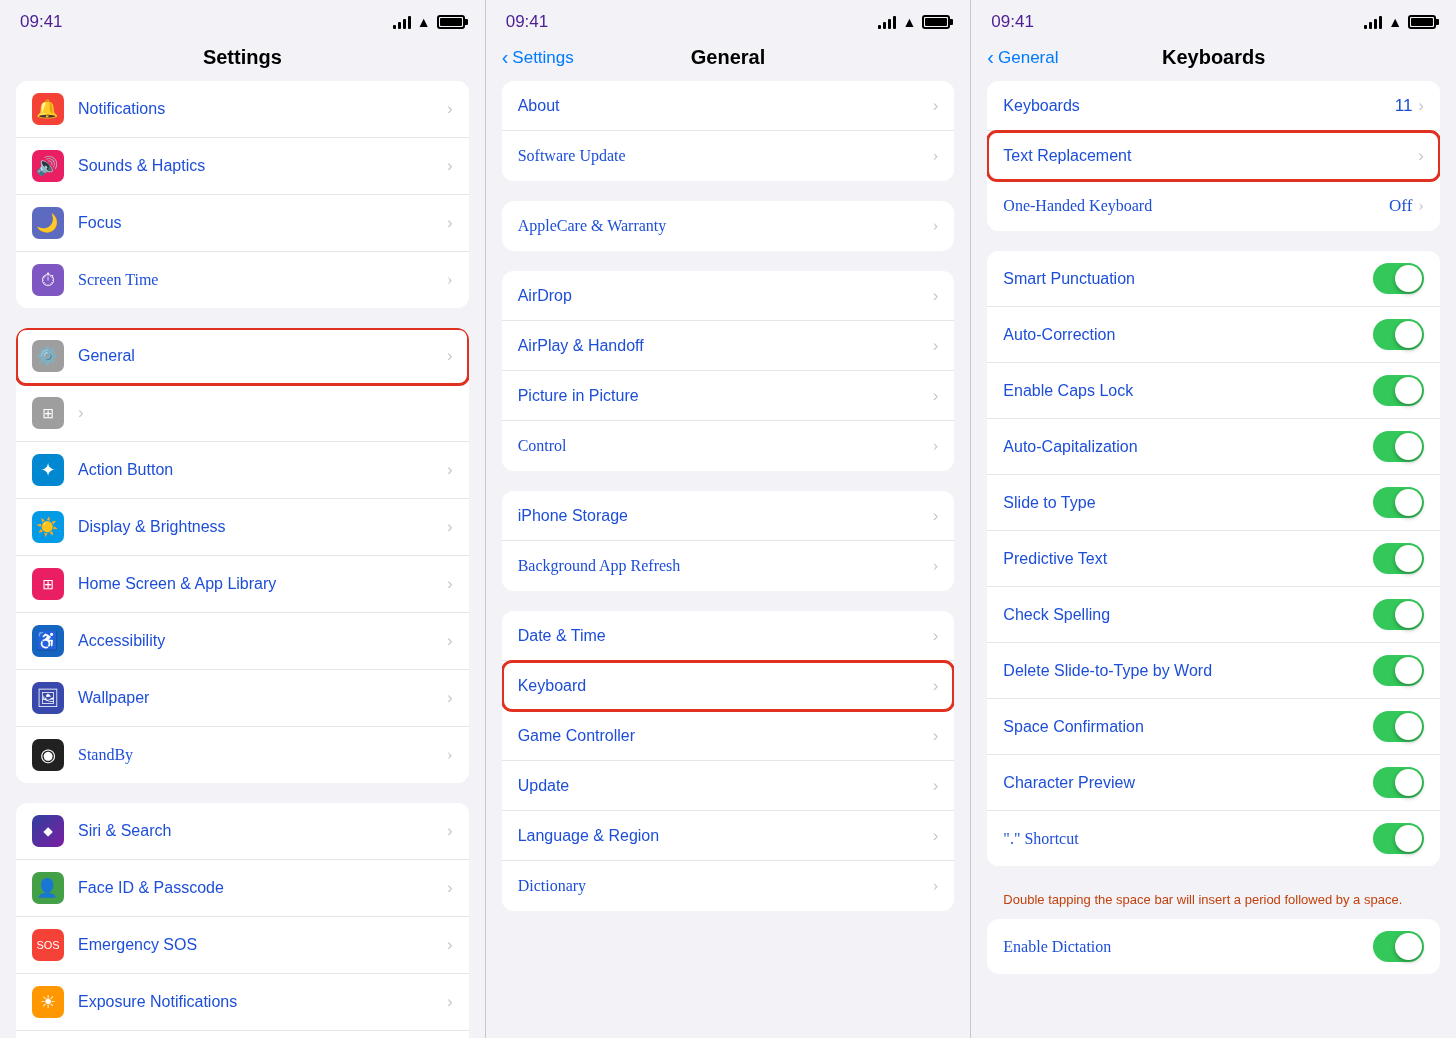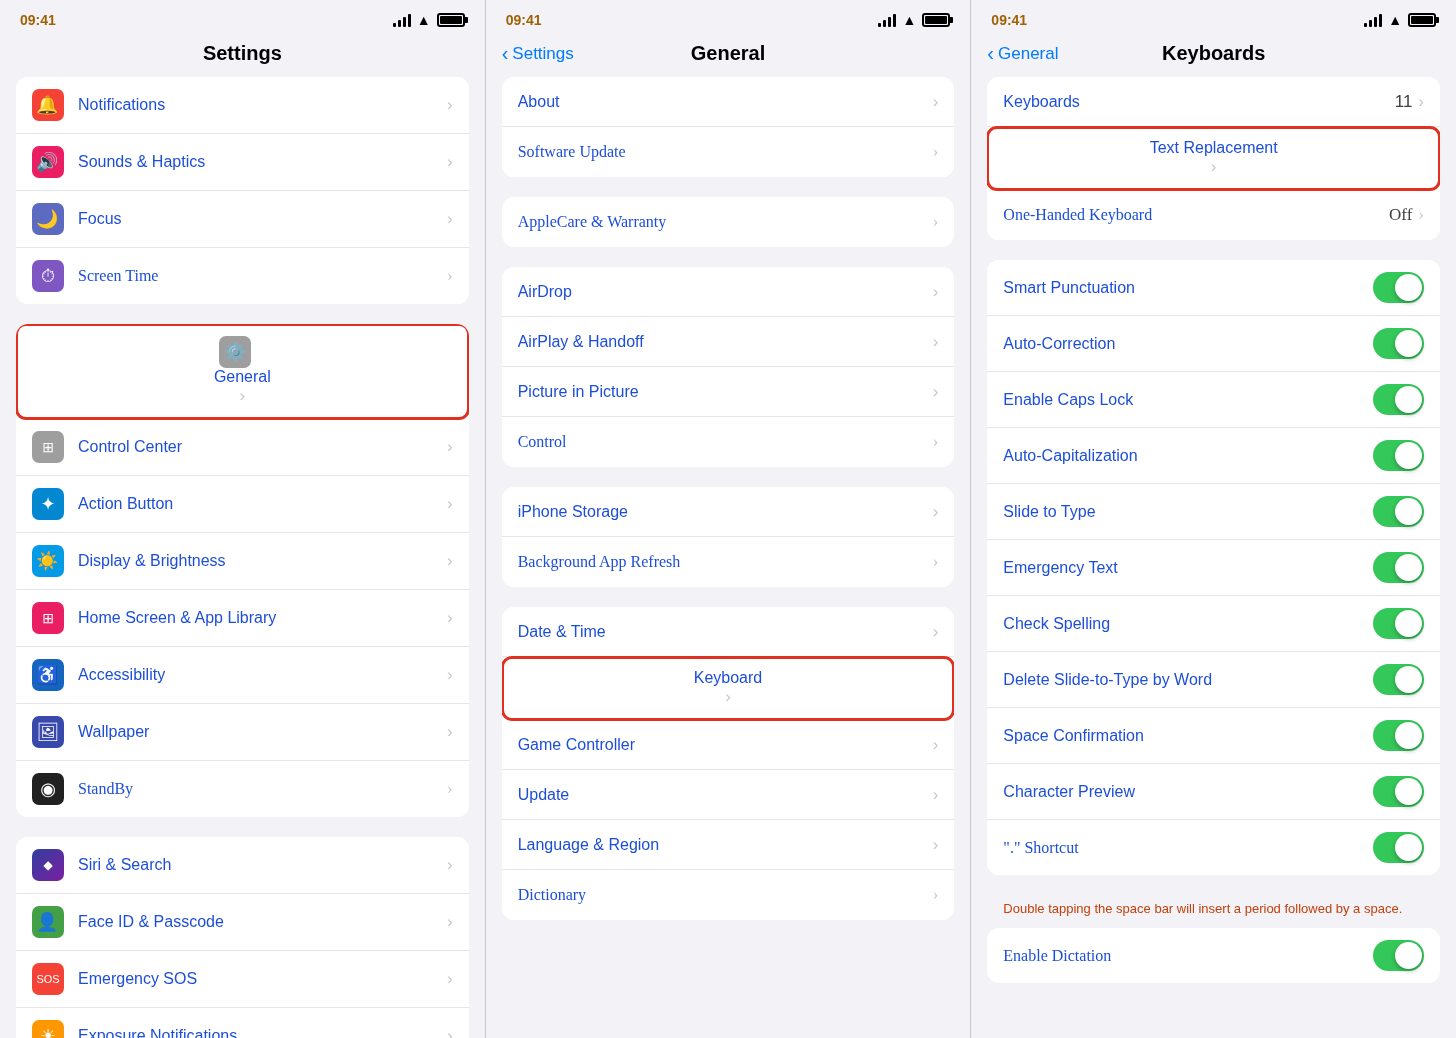--- a/index.html
+++ b/index.html
@@ -20,23 +20,23 @@
       overflow: hidden;
     }
     .status-bar {
       display: flex;
       justify-content: space-between;
       align-items: center;
       padding: 12px 20px 6px;
       background: #f2f2f7;
     }
     .status-time {
-      font-size: 14px;
-      font-weight: 700;
-      color: #a16207;
+      font-size: 17px;
+      font-weight: 400;
+      color: #4c1d95;
     }
     .status-icons {
       display: flex;
       align-items: center;
       gap: 6px;
     }
     .signal-bars {
       display: flex;
       align-items: flex-end;
       gap: 2px;
@@ -125,42 +125,41 @@
       cursor: pointer;
     }
     .settings-row:last-child {
       border-bottom: none;
       font-family: Liberation Serif, serif;
     }
     .settings-row.highlighted {
       outline: 3px solid #e03020;
       outline-offset: -2px;
       border-radius: 10px;
-      flex-direction: column;
     }
     .row-icon {
       width: 32px;
       height: 32px;
       border-radius: 7px;
       display: flex;
       align-items: center;
       justify-content: center;
       margin-right: 14px;
       flex-shrink: 0;
       font-size: 18px;
       color: #fff;
     }
     .row-label {
       flex: 1;
       font-size: 16px;
       color: #1d4ed8;
     }
     .row-value {
       font-size: 17px;
-      color: #404040;
+      color: #1d4ed8;
       margin-right: 6px;
     }
     .row-chevron {
       color: #c7c7cc;
       font-size: 17px;
     }
     .toggle {
       width: 51px;
       height: 31px;
       border-radius: 16px;
@@ -231,21 +230,20 @@
       </div>
     </div>
     <div class="settings-group">
       <div class="settings-row highlighted">
         <div class="row-icon" style="background:#9e9e9e;">⚙️</div>
         <span class="row-label">General</span>
         <span class="row-chevron">›</span>
       </div>
       <div class="settings-row">
         <div class="row-icon" style="background:#9e9e9e; font-size:14px;">⊞</div>
-        <span class="row-label">Control Center</span>
         <span class="row-chevron">›</span>
       </div>
       <div class="settings-row">
         <div class="row-icon" style="background:#0288d1;">✦</div>
         <span class="row-label">Action Button</span>
         <span class="row-chevron">›</span>
       </div>
       <div class="settings-row">
         <div class="row-icon" style="background:#039be5;">☀️</div>
         <span class="row-label">Display &amp; Brightness</span>
@@ -455,21 +453,21 @@
       </div>
       <div class="settings-row">
         <span class="row-label">Auto-Capitalization</span>
         <div class="toggle"></div>
       </div>
       <div class="settings-row">
         <span class="row-label">Slide to Type</span>
         <div class="toggle"></div>
       </div>
       <div class="settings-row">
-        <span class="row-label">Emergency Text</span>
+        <span class="row-label">Predictive Text</span>
         <div class="toggle"></div>
       </div>
       <div class="settings-row">
         <span class="row-label">Check Spelling</span>
         <div class="toggle"></div>
       </div>
       <div class="settings-row">
         <span class="row-label">Delete Slide-to-Type by Word</span>
         <div class="toggle"></div>
       </div>

